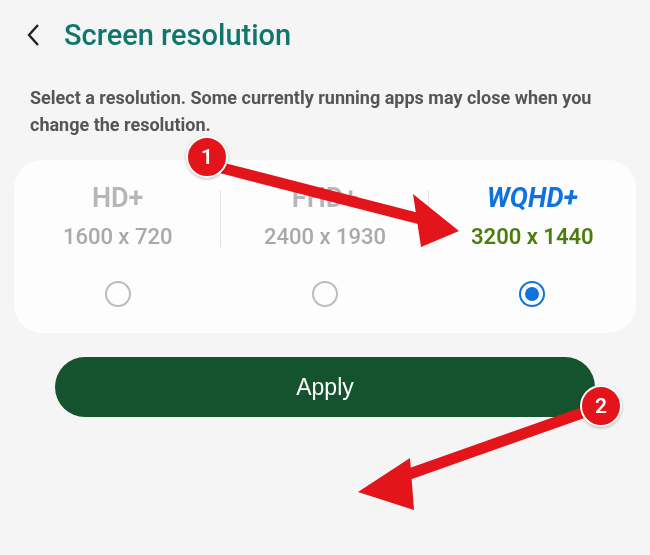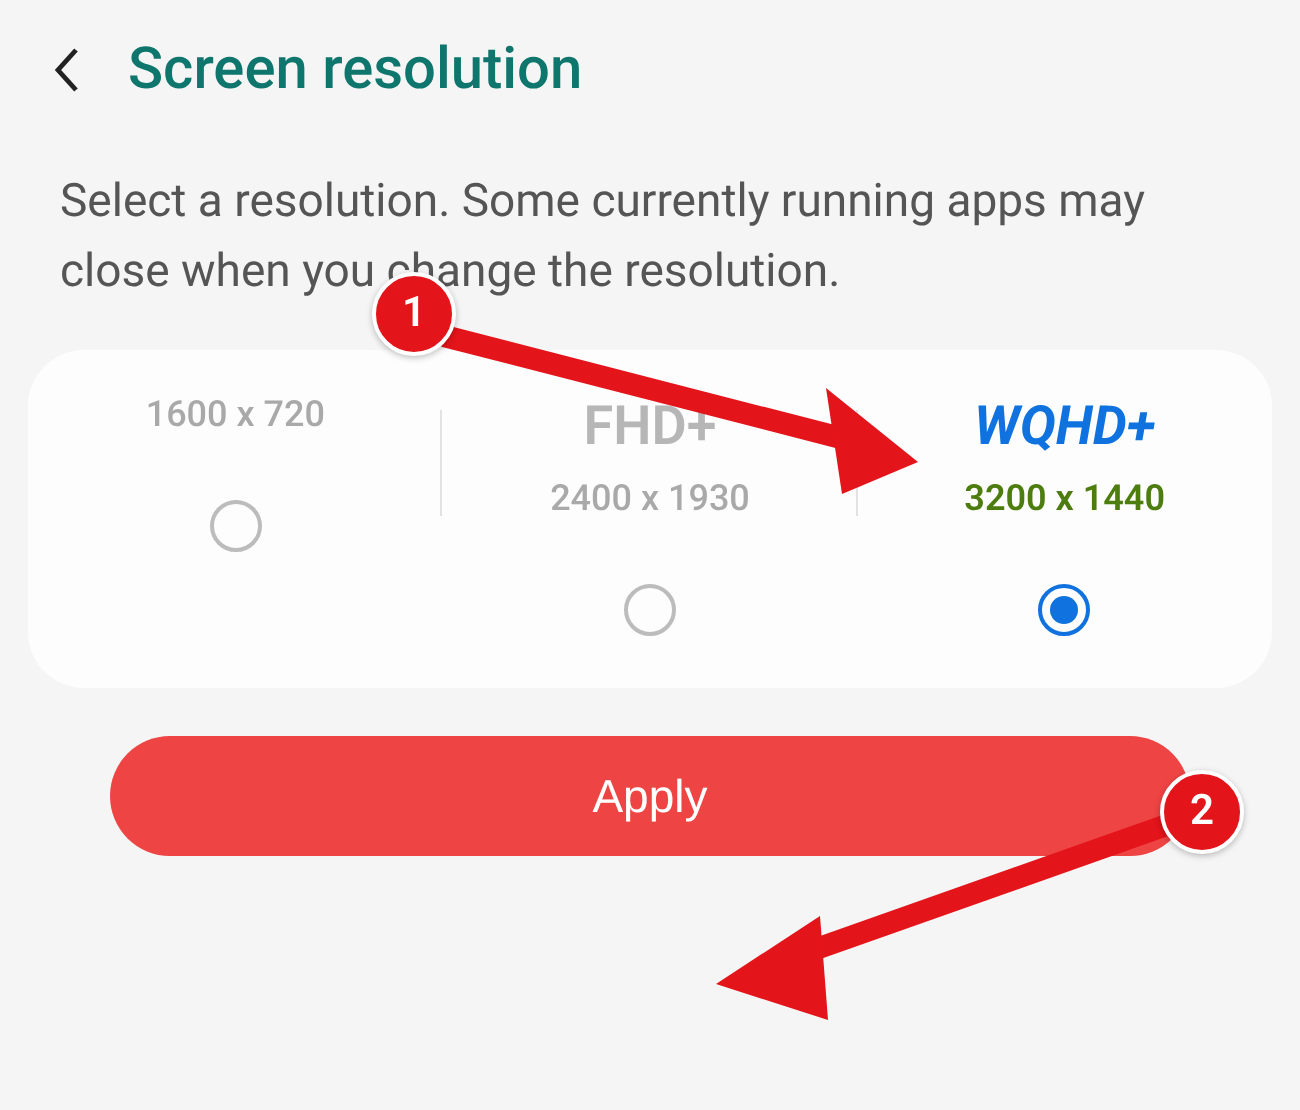--- a/index.html
+++ b/index.html
@@ -26,23 +26,24 @@
       cursor: pointer;
     }
     .back-icon svg { stroke: #222; stroke-width: 2.4; fill: none; }
     .title {
       font-size: 29px;
       font-weight: 500;
       color: #0f766e;
     }
     .description {
       padding: 22px 30px 22px 30px;
-      font-size: 23px;
+      font-size: 18px;
       line-height: 1.5;
       color: #555;
+      font-weight: bold;
     }
     .options-card {
       margin: 0 14px 20px 14px;
       background: #fdfdfd;
       border-radius: 28px;
       padding: 22px 0 26px 0;
       display: flex;
     }
     .option {
       flex: 1;
@@ -61,21 +62,21 @@
       bottom: 60px;
       width: 1px;
       background: #e2e2e2;
     }
     .opt-label {
       font-size: 27px;
       font-weight: 600;
       color: #b6b6b6;
     }
     .opt-res {
-      font-size: 18px;
+      font-size: 22px;
       font-weight: 500;
       color: #a9a9a9;
     }
     .option.selected .opt-label { color: #1072de; font-weight: 700; font-style: italic; }
     .option.selected .opt-res { color: #4d7c0f; font-weight: 600; }
     .radio {
       margin-top: 22px;
       width: 26px;
       height: 26px;
       border: 2px solid #bcbcbc;
@@ -92,21 +93,21 @@
       background: #1072de;
       border-radius: 50%;
     }
     .apply-btn {
       display: block;
       margin: 24px auto 0 auto;
       width: 540px;
       height: 60px;
       border: none;
       border-radius: 40px;
-      background: #ef4444;
+      background: #14532d;
       color: #fff;
       font-size: 23px;
       font-weight: 500;
       cursor: pointer;
     }
     
     .annotation { position: absolute; inset: 0; pointer-events: none; }
     .step-badge {
       position: absolute;
       width: 42px; height: 42px;
@@ -131,20 +132,21 @@
         <polyline points="13,3 4,13 13,23"></polyline>
       </svg>
   </div>
   <div class="title">Screen resolution</div>
 </div>
 
 <div class="description">Select a resolution. Some currently running apps may close when you change the resolution.</div>
 
 <div class="options-card">
   <div class="option">
+    <div class="opt-label">HD+</div>
     <div class="opt-res">1600 x 720</div>
     <div class="radio"></div>
   </div>
   <div class="option">
     <div class="opt-label">FHD+</div>
     <div class="opt-res">2400 x 1930</div>
     <div class="radio"></div>
   </div>
   <div class="option selected">
     <div class="opt-label">WQHD+</div>

